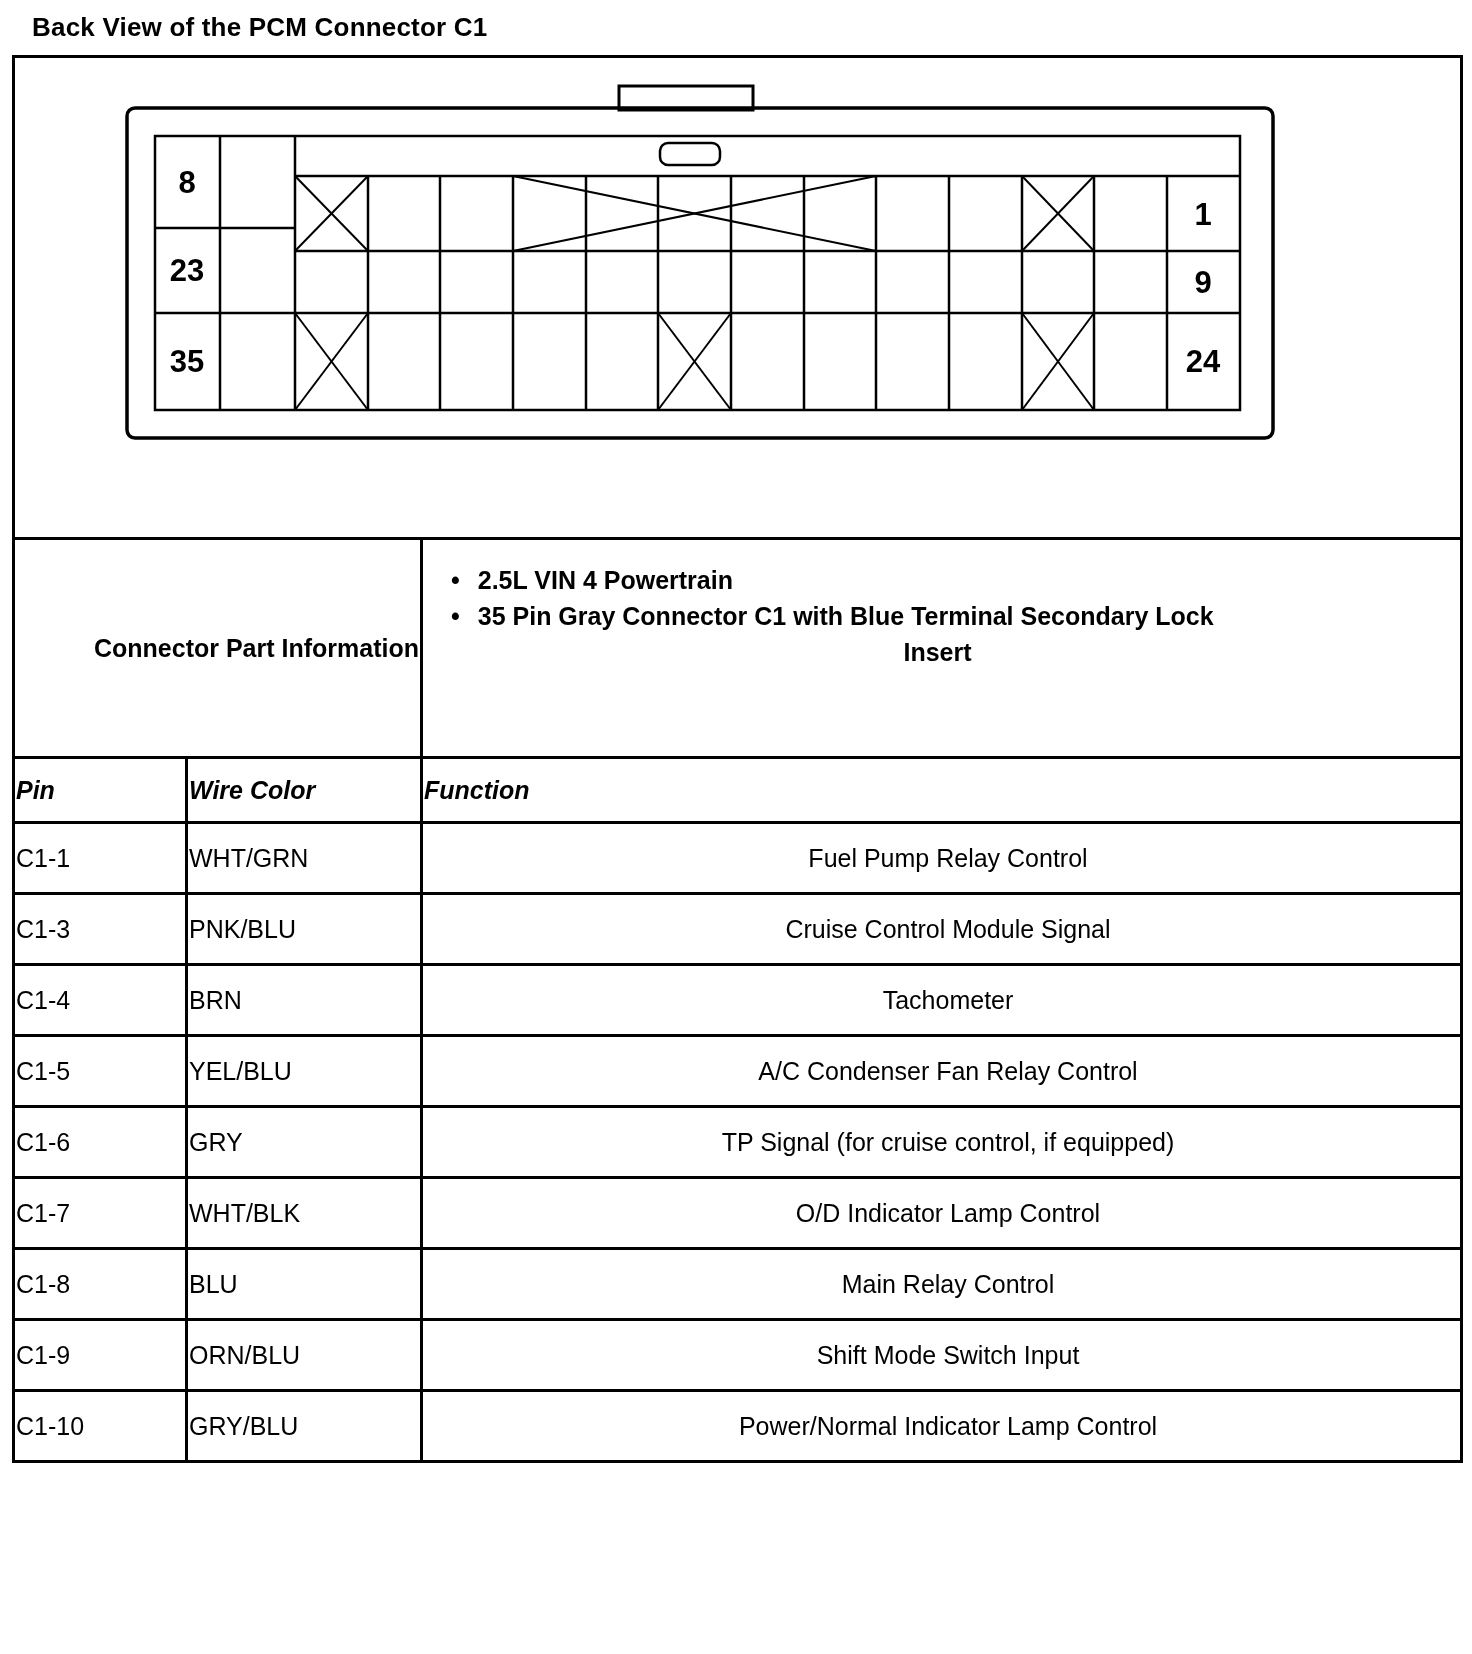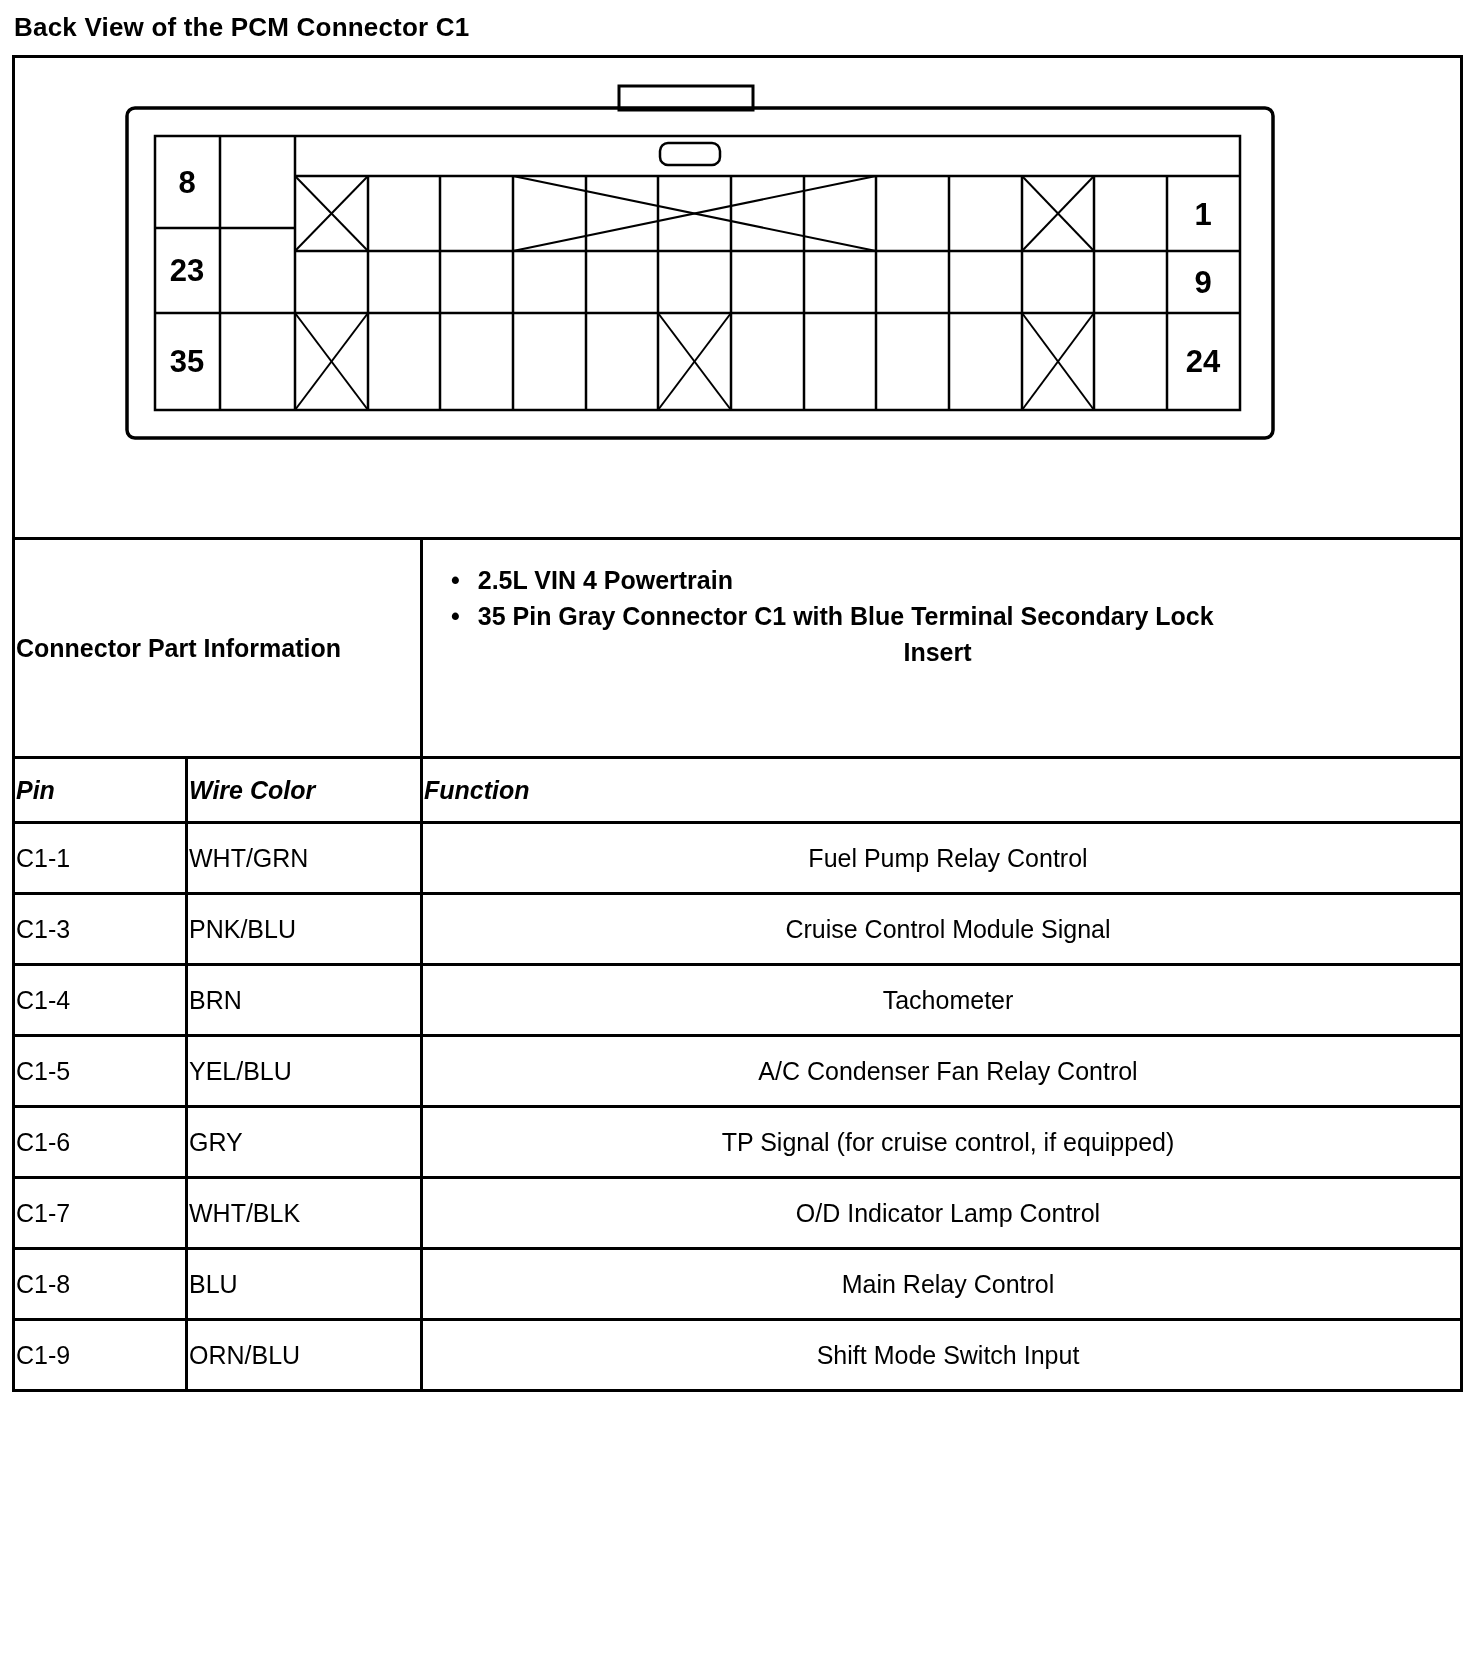--- a/index.html
+++ b/index.html
@@ -10,21 +10,21 @@
     font-family: "Liberation Sans", "DejaVu Sans", sans-serif;
   }
   body {
     width: 1472px;
     height: 1654px;
     overflow: hidden;
   }
   .page-title {
     font-size: 26px;
     font-weight: bold;
-    margin: 12px 0 12px 14px;
+    margin: 12px 0 12px 32px;
     letter-spacing: 0.2px;
   }
   table.main-table {
     border-collapse: collapse;
     table-layout: fixed;
     width: 1448px;
     margin-left: 12px;
     background: #ffffff;
   }
   table.main-table td {
@@ -44,21 +44,21 @@
   .svg-label {
     font-family: "Liberation Sans", "DejaVu Sans", sans-serif;
     font-size: 31px;
     font-weight: bold;
     fill: #000000;
     text-anchor: middle;
   }
 
   td.part-info-label {
     height: 214px;
-    text-align: left;
+    text-align: right;
     vertical-align: middle;
     font-weight: bold;
   }
   td.part-info-content {
     vertical-align: top;
     font-weight: bold;
     padding: 22px 24px 0 16px;
     line-height: 36px;
   }
   .bullet-line {
@@ -218,16 +218,21 @@
       <tr class="data-row">
         <td class="cell-pin">C1-8</td>
         <td class="cell-wire">BLU</td>
         <td class="cell-fn">Main Relay Control</td>
       </tr>
       <tr class="data-row">
         <td class="cell-pin">C1-9</td>
         <td class="cell-wire">ORN/BLU</td>
         <td class="cell-fn">Shift Mode Switch Input</td>
       </tr>
+      <tr class="data-row">
+        <td class="cell-pin">C1-10</td>
+        <td class="cell-wire">GRY/BLU</td>
+        <td class="cell-fn">Power/Normal Indicator Lamp Control</td>
+      </tr>
 
     </tbody>
   </table>
 </div>
 
 </body></html>

